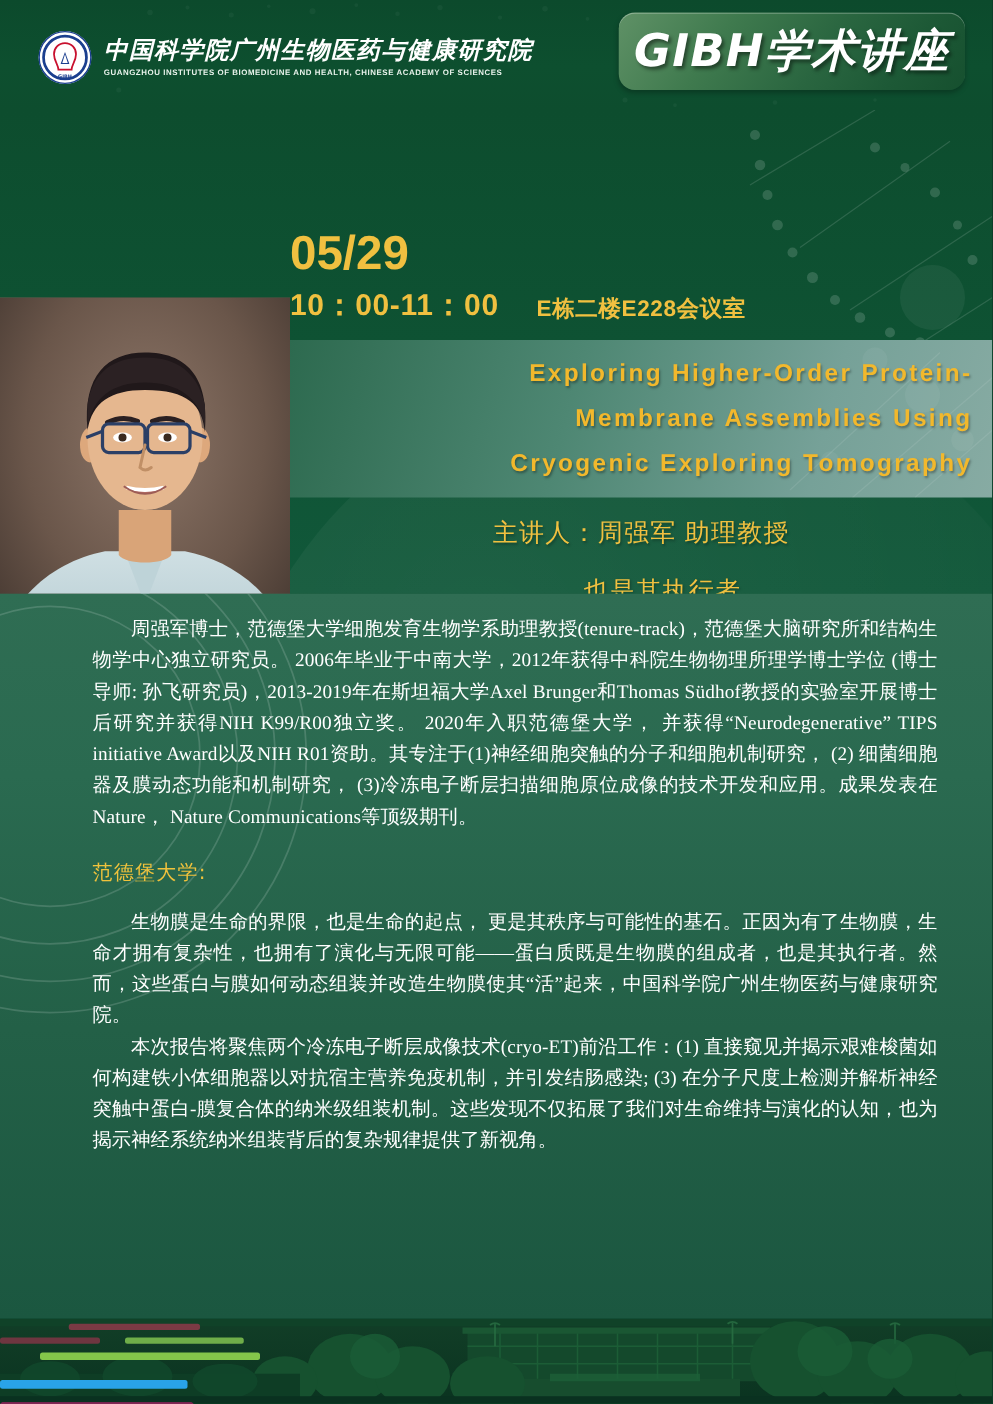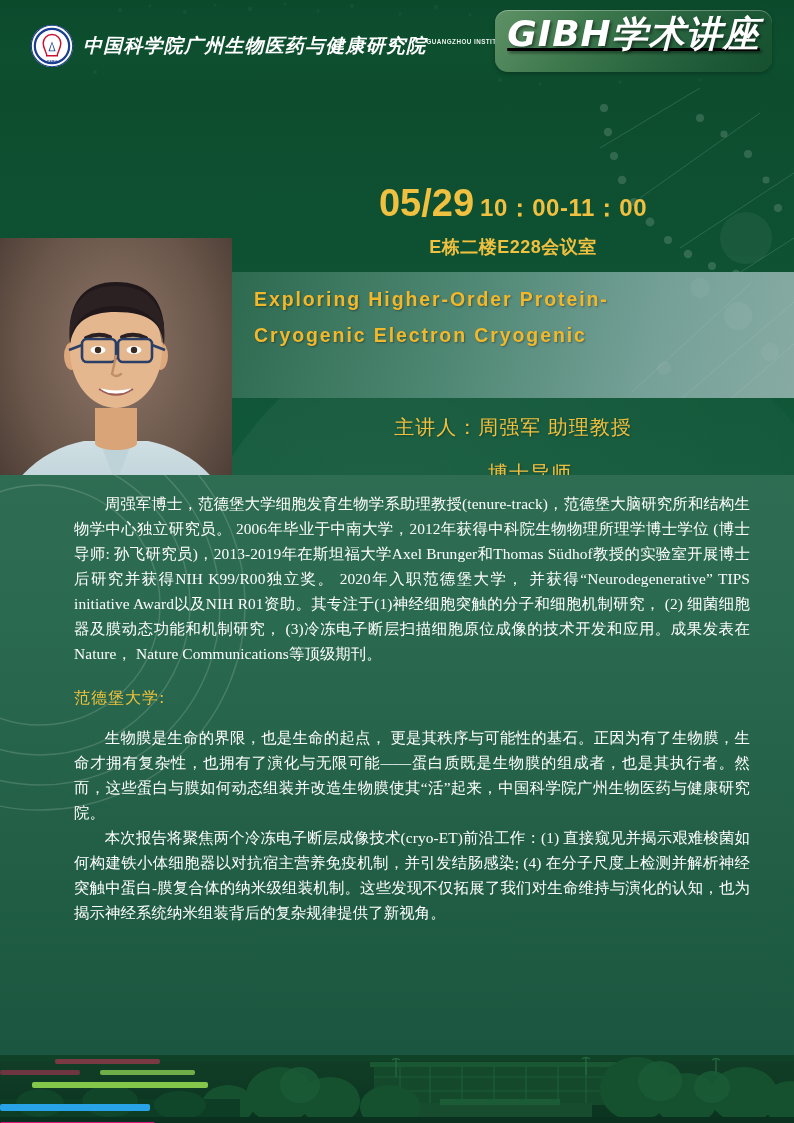--- a/index.html
+++ b/index.html
@@ -15,37 +15,37 @@
 
   
   .header{
     position:absolute;left:0;top:0;width:794px;height:88px;
     background:linear-gradient(180deg,#0c4a2c 0%,#0d4f2f 60%,#0d4d2e 100%);
     overflow:hidden;
   }
   .header .dots{position:absolute;inset:0;opacity:.22;}
   .logo-wrap{position:absolute;left:30px;top:24px;display:flex;align-items:center;gap:9px;}
   .logo-mark{width:44px;height:44px;flex:0 0 44px;}
-  .logo-text{display:flex;flex-direction:row;justify-content:space-between;}
+  .logo-text{display:flex;flex-direction:column;justify-content:space-between;}
   .logo-cn{
     font-family:"Liberation Serif","DejaVu Serif",serif;
     font-size:19px;font-weight:700;color:#ffffff;letter-spacing:1.2px;
     font-style:italic;line-height:1.15;white-space:nowrap;
   }
   .logo-en{
     font-size:6.3px;color:#e9f3ec;letter-spacing:.45px;white-space:nowrap;
     margin-top:3px;font-weight:600;
   }
 
   .badge{
     position:absolute;right:22px;top:10px;width:277px;height:62px;
     border-radius:13px;
     background:linear-gradient(125deg,#5f9166 0%,#3f7a4e 30%,#2a6640 58%,#1d5936 80%,#16502f 100%);
     box-shadow:inset 0 1px 0 rgba(255,255,255,.30), 0 2px 4px rgba(0,0,0,.25);
-    display:flex;justify-content:center;text-decoration:underline;
+    display:flex;align-items:center;justify-content:center;
   }
   .badge-text{
     font-size:36px;font-weight:900;color:#ffffff;letter-spacing:1px;
     font-style:italic;
     text-shadow:2px 2px 3px rgba(0,0,0,.45);
     font-family:"DejaVu Sans","Liberation Sans",sans-serif;
     white-space:nowrap;
   }
 
   
@@ -60,21 +60,21 @@
   .arc{
     position:absolute;left:175px;top:210px;width:700px;height:700px;
     border-radius:50%;
     background:radial-gradient(circle at 30% 30%, rgba(255,255,255,.055), rgba(255,255,255,.02) 60%, rgba(255,255,255,0) 72%);
   }
 
   
   .datetime{
     position:absolute;left:232px;top:96px;width:562px;
     text-align:center;
-    display:flex;align-items:baseline;justify-content:center;gap:6px;
+    display:flex;align-items:baseline;justify-content:center;gap:6px;flex-direction:column;
   }
   .date-big{
     font-size:38px;font-weight:700;color:#f0c040;letter-spacing:0px;
     line-height:1;
   }
   .time-txt{
     font-size:24px;font-weight:600;color:#f0c040;letter-spacing:.5px;
   }
   .venue{
     position:absolute;left:232px;top:147px;width:562px;text-align:center;
@@ -83,21 +83,21 @@
 
   
   .title-band{
     position:absolute;left:232px;top:184px;width:562px;height:126px;
     background:linear-gradient(105deg,#2d6a4f 0%,#4e8773 40%,#76a198 75%,#87aba3 100%);
   }
   .title-band .lines{position:absolute;inset:0;opacity:.5;}
   .title{
     position:relative;
     padding:9px 16px 0 22px;
-    text-align:left;
+    text-align:right;
   }
   .title-line{
     font-size:19.5px;font-weight:700;color:#f2b82c;
     letter-spacing:1.9px;line-height:36px;white-space:nowrap;
     text-shadow:1px 1px 2px rgba(0,0,0,.35);
   }
 
   
   .speaker{
     position:absolute;left:232px;top:316px;width:562px;
@@ -312,27 +312,28 @@
         </g>
         <g fill="#ffffff" opacity="0.10">
           <circle cx="468" cy="16" r="10"></circle>
             <circle cx="506" cy="44" r="14"></circle>
           <circle cx="538" cy="80" r="9"></circle>
             <circle cx="432" cy="96" r="7"></circle>
         </g>
       </svg>
       <div class="title">
         <div class="title-line">Exploring Higher-Order Protein-</div>
-        <div class="title-line">Cryogenic Electron Cryogenic</div>
+        <div class="title-line">Membrane Assemblies Using</div>
+        <div class="title-line">Cryogenic Exploring Tomography</div>
       </div>
     </div>
 
     <div class="speaker">
       <div class="sp-line">主讲人：周强军  助理教授</div>
-      <div class="sp-line indent">博士导师</div>
+      <div class="sp-line indent">也是其执行者</div>
 
     </div>
   </div>
 
   <div class="content">
     <svg class="rings" viewBox="0 0 420 420">
       <g fill="none" stroke="#ffffff" stroke-width="1.4" opacity="0.5">
         <circle cx="210" cy="210" r="120"></circle>
         <circle cx="210" cy="210" r="150"></circle>
         <circle cx="210" cy="210" r="180"></circle>
@@ -341,21 +342,21 @@
     </svg>
 
     <div class="content-inner">
       <p class="sec-body">周强军博士，范德堡大学细胞发育生物学系助理教授(tenure-track)，范德堡大脑研究所和结构生物学中心独立研究员。 2006年毕业于中南大学，2012年获得中科院生物物理所理学博士学位 (博士导师: 孙飞研究员)，2013-2019年在斯坦福大学Axel Brunger和Thomas Südhof教授的实验室开展博士后研究并获得NIH K99/R00独立奖。 2020年入职范德堡大学， 并获得“Neurodegenerative” TIPS initiative Award以及NIH R01资助。其专注于(1)神经细胞突触的分子和细胞机制研究， (2) 细菌细胞器及膜动态功能和机制研究， (3)冷冻电子断层扫描细胞原位成像的技术开发和应用。成果发表在Nature， Nature Communications等顶级期刊。</p>
 
       <div class="gap"></div>
 
       <div class="sec-head">范德堡大学:</div>
       <div class="gap-sm"></div>
       <p class="sec-body">生物膜是生命的界限，也是生命的起点， 更是其秩序与可能性的基石。正因为有了生物膜，生命才拥有复杂性，也拥有了演化与无限可能——蛋白质既是生物膜的组成者，也是其执行者。然而，这些蛋白与膜如何动态组装并改造生物膜使其“活”起来，中国科学院广州生物医药与健康研究院。</p>
-      <p class="sec-body">本次报告将聚焦两个冷冻电子断层成像技术(cryo-ET)前沿工作：(1) 直接窥见并揭示艰难梭菌如何构建铁小体细胞器以对抗宿主营养免疫机制，并引发结肠感染; (4) 在分子尺度上检测并解析神经突触中蛋白-膜复合体的纳米级组装机制。这些发现不仅拓展了我们对生命维持与演化的认知，也为揭示神经系统纳米组装背后的复杂规律提供了新视角。</p>
+      <p class="sec-body">本次报告将聚焦两个冷冻电子断层成像技术(cryo-ET)前沿工作：(1) 直接窥见并揭示艰难梭菌如何构建铁小体细胞器以对抗宿主营养免疫机制，并引发结肠感染; (3) 在分子尺度上检测并解析神经突触中蛋白-膜复合体的纳米级组装机制。这些发现不仅拓展了我们对生命维持与演化的认知，也为揭示神经系统纳米组装背后的复杂规律提供了新视角。</p>
     </div>
   </div>
 
   <div class="footer">
     <svg viewBox="0 0 794 68" preserveAspectRatio="none">
       <defs>
         <linearGradient id="fg" x1="0" y1="0" x2="0" y2="1">
           <stop offset="0%" stop-color="#123e27"></stop>
           <stop offset="100%" stop-color="#0a3320"></stop>
         </linearGradient>

